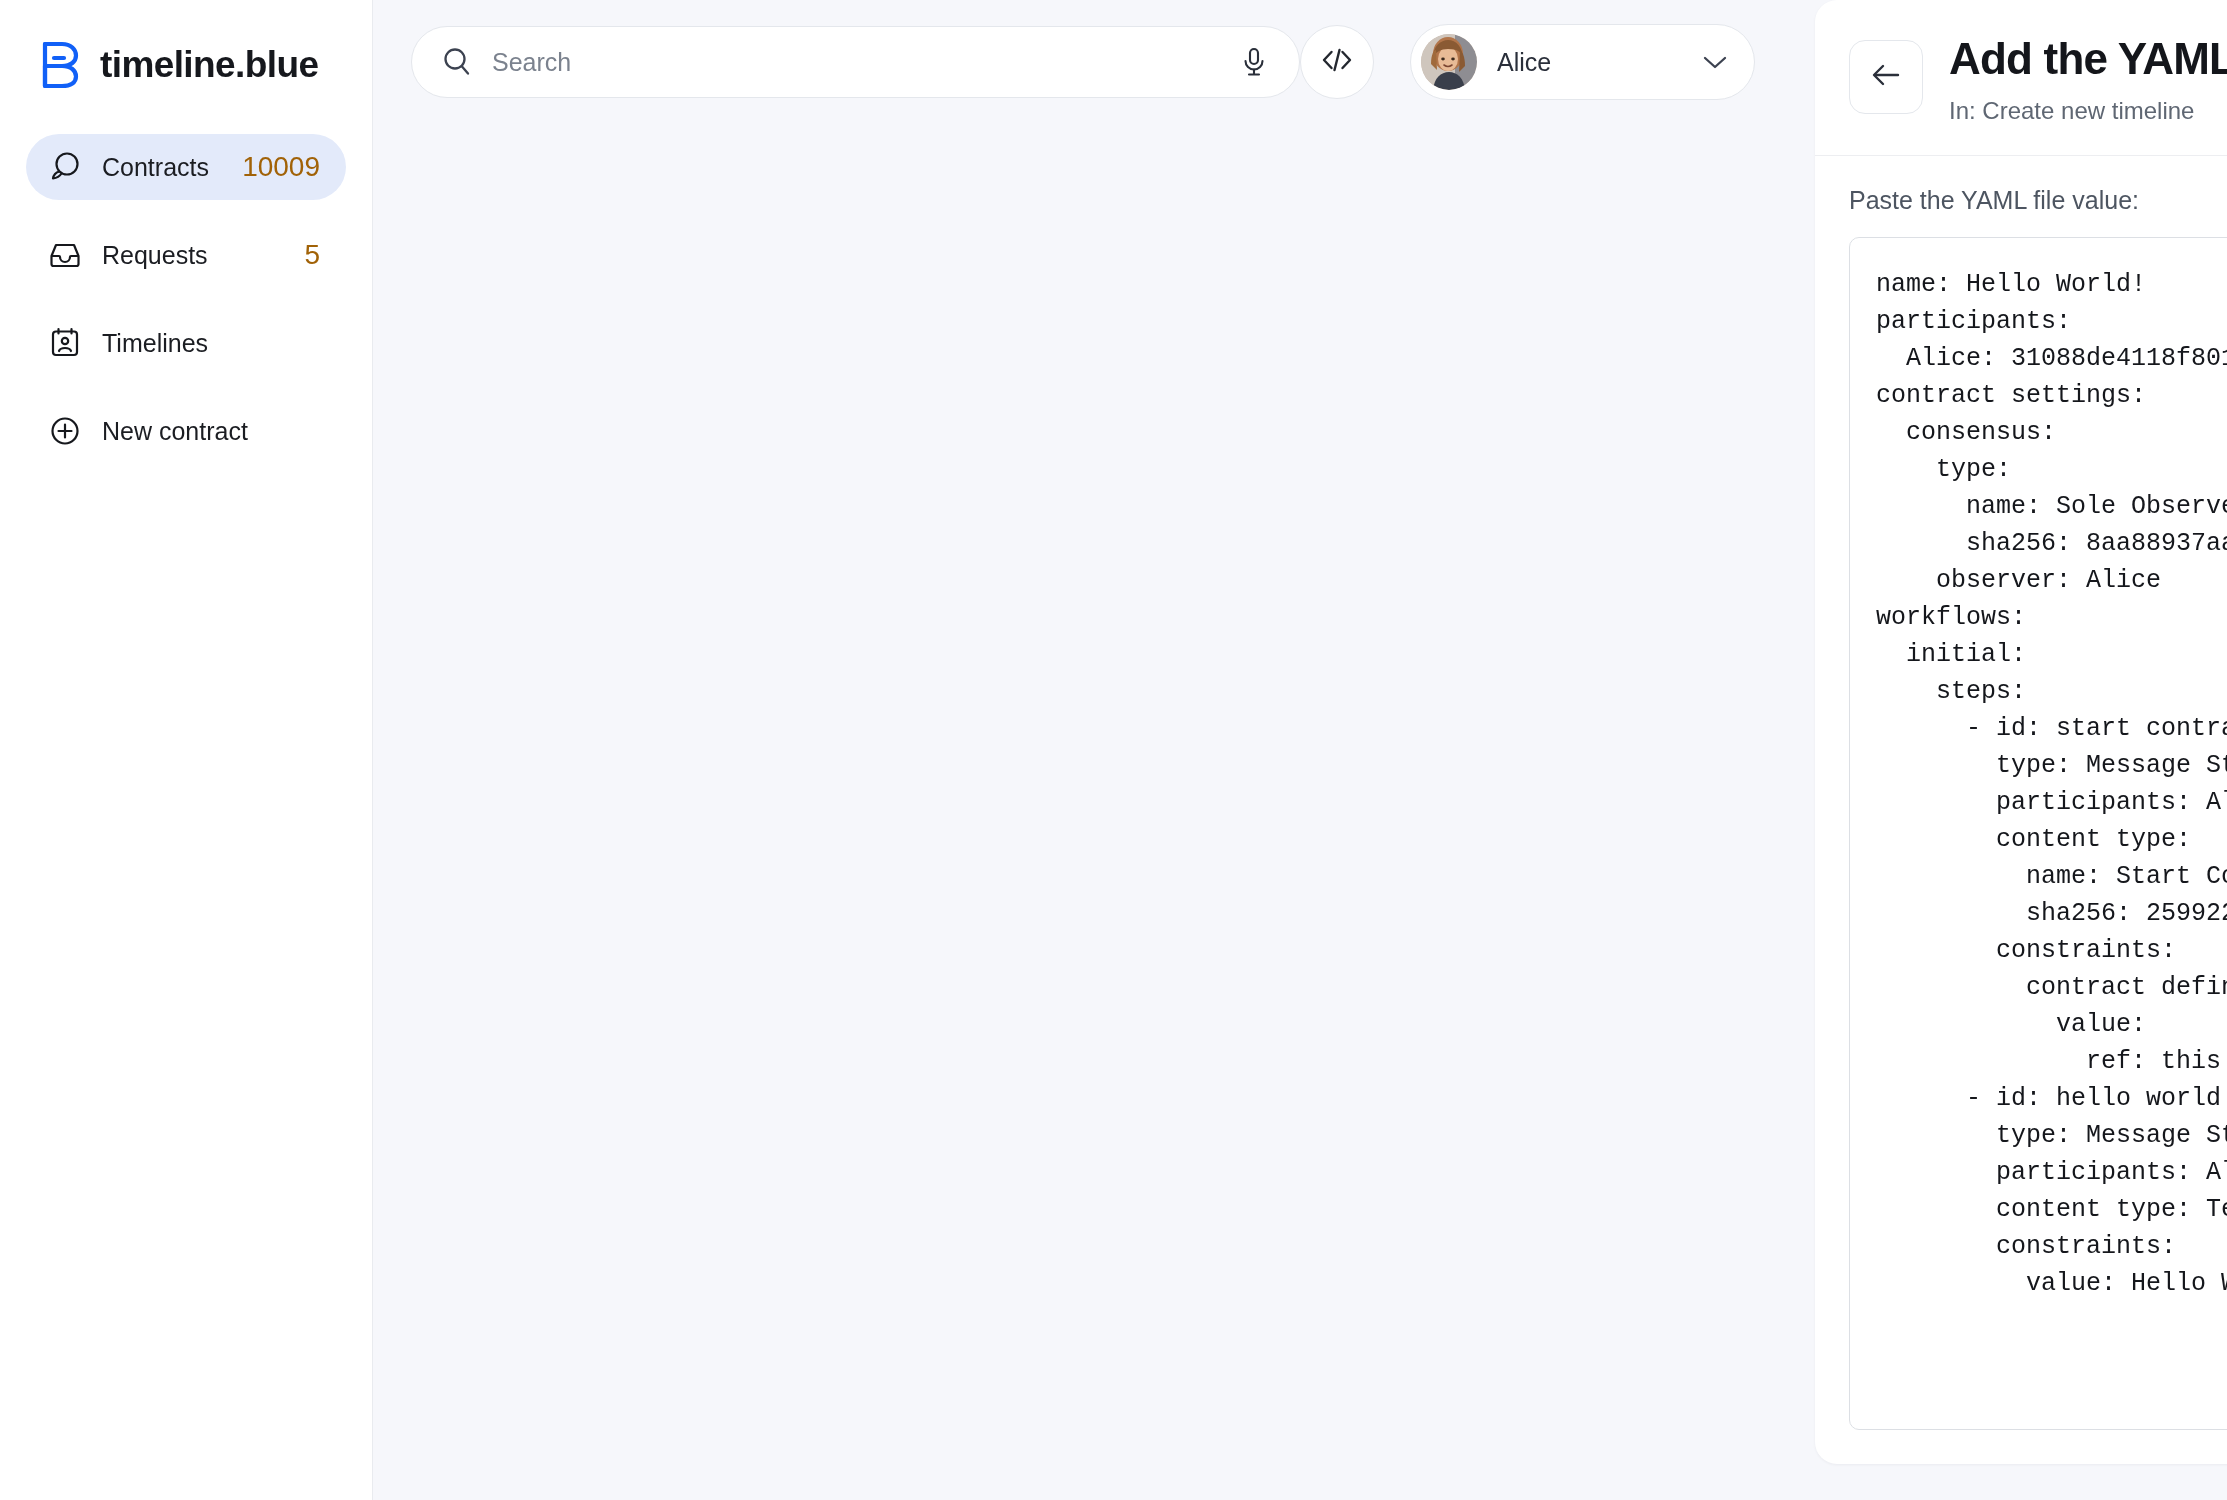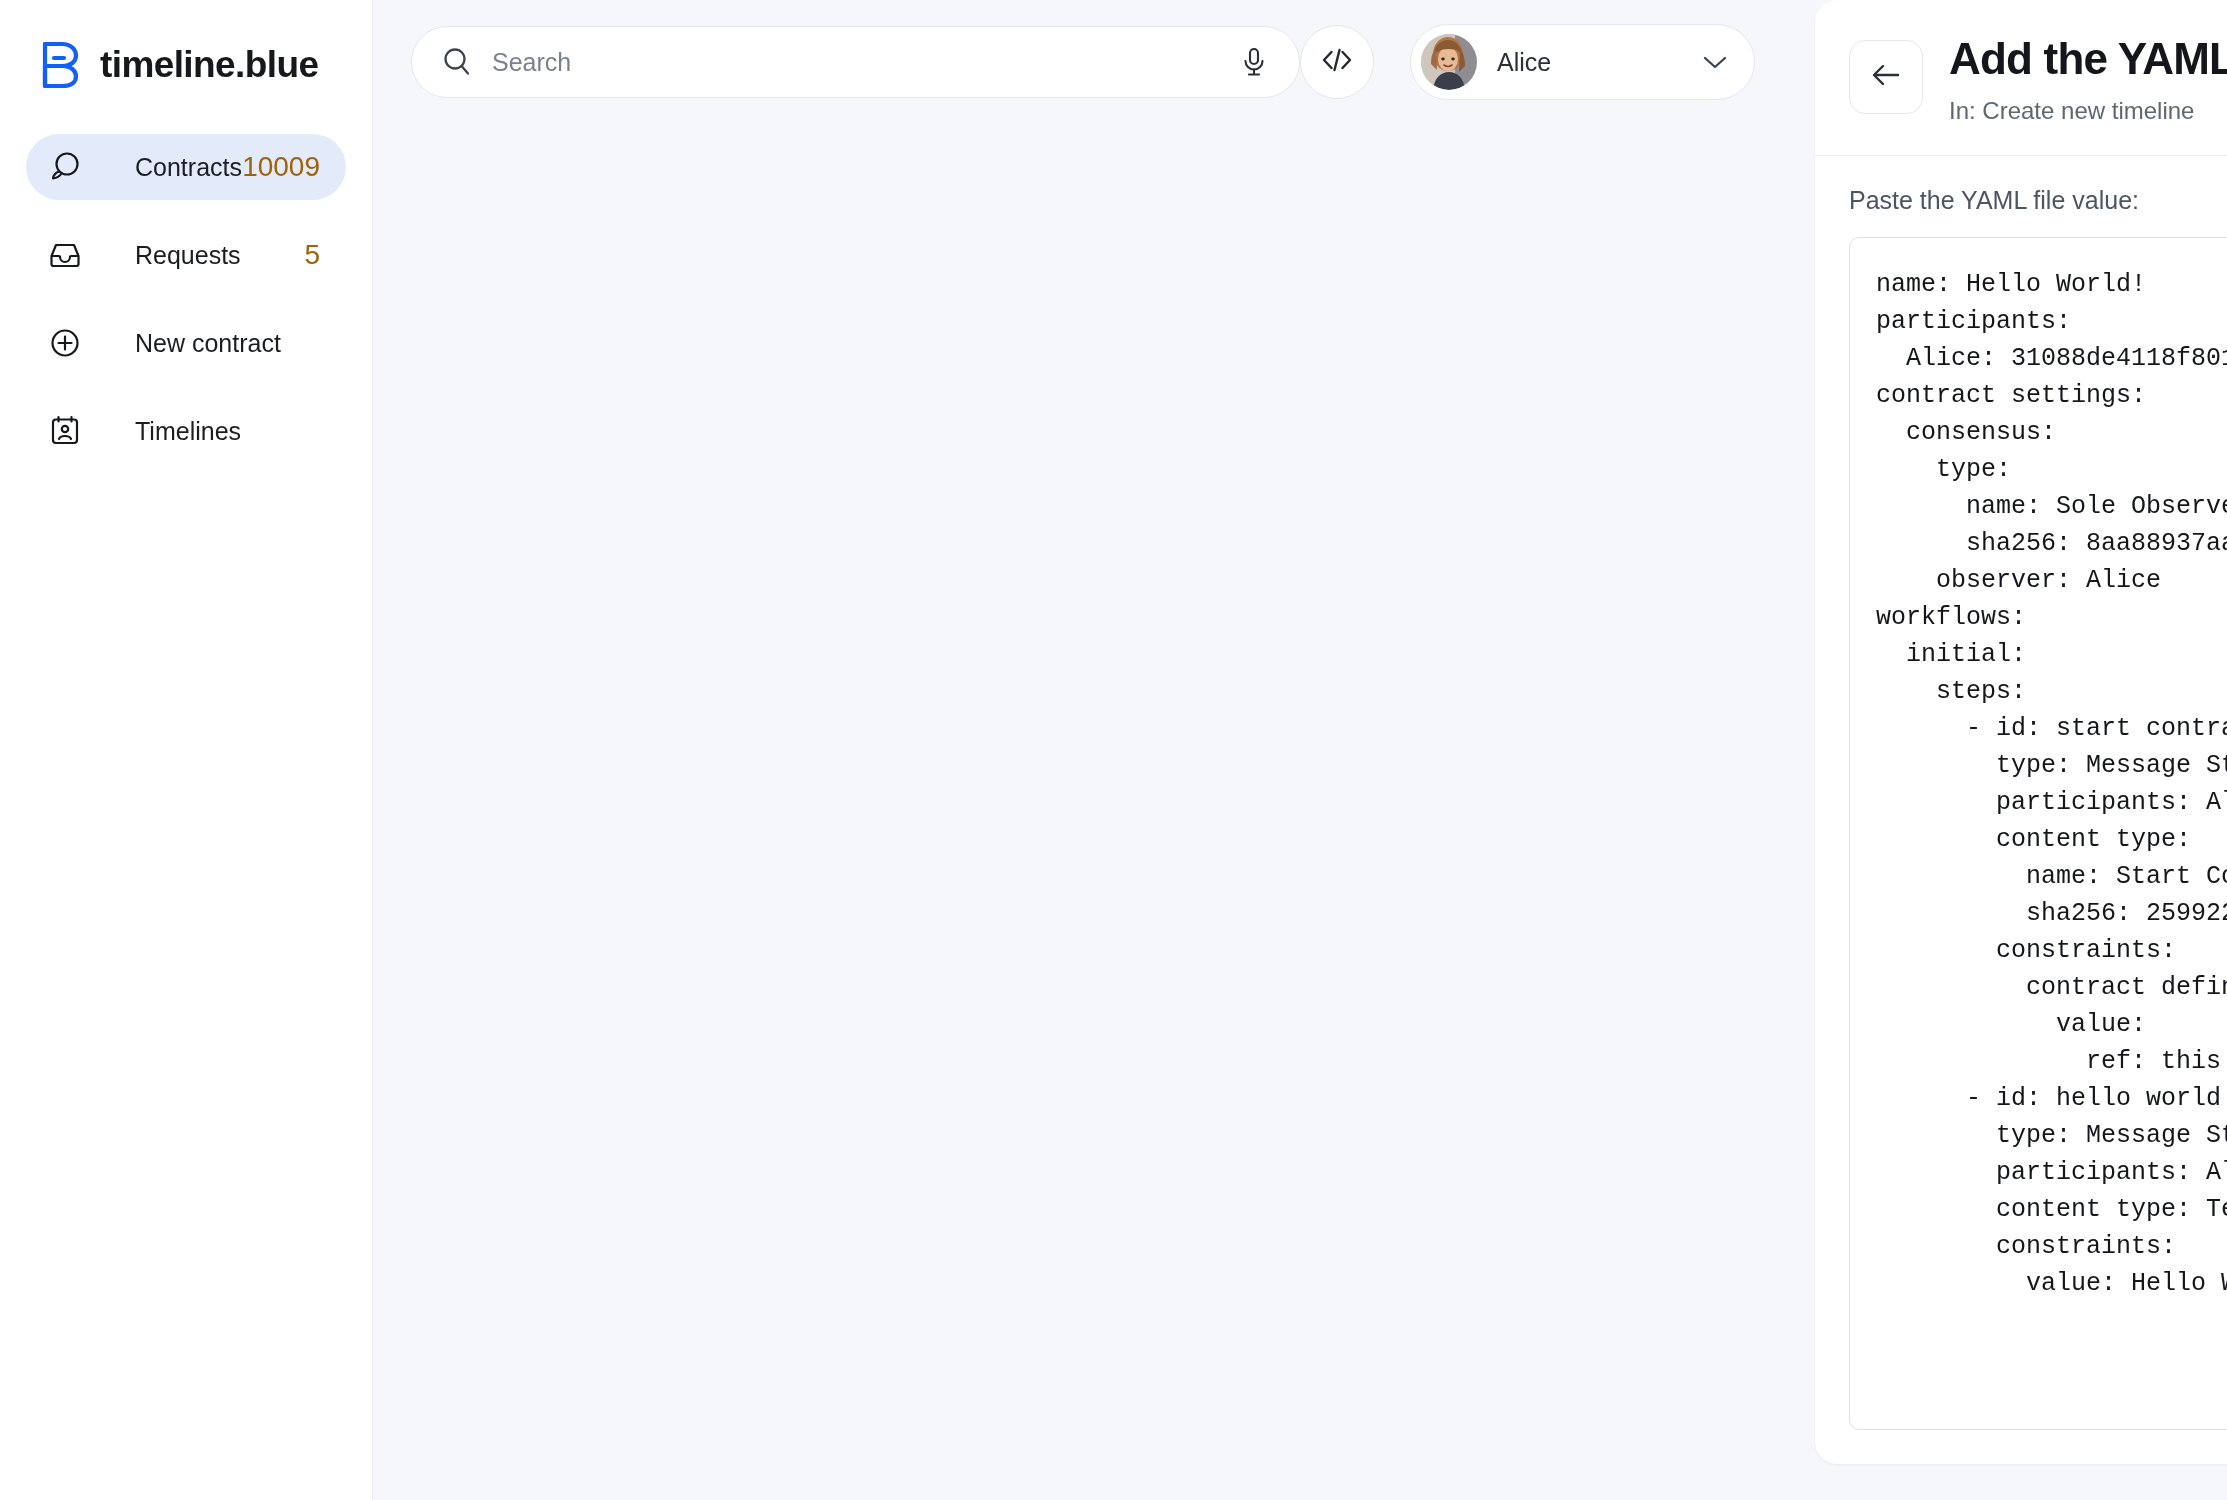--- a/index.html
+++ b/index.html
@@ -58,21 +58,20 @@
   .nav-icon {
     width: 34px; height: 34px;
     flex: none;
     display: flex; align-items: center; justify-content: center;
     margin-right: 20px;
   }
   .nav-label {
     font-size: 25px;
     color: #1b1d22;
     flex: 1;
-    margin-left: 33px;
   }
   .nav-count {
     font-size: 28px;
     color: #a16207;
   }
 
   
   .main {
     flex: 1;
     height: 1500px;
@@ -285,38 +284,38 @@
             <path d="M3.5 18 H11 A1 1 0 0 1 12 19 A5 5 0 0 0 22 19 A1 1 0 0 1 23 18 H30.5" stroke="#16181d" stroke-width="2.2" stroke-linejoin="round"></path>
           </svg>
         </span>
         <span class="nav-label">Requests</span>
         <span class="nav-count">5</span>
       </div>
 
       <div class="nav-item">
         <span class="nav-icon">
           <svg width="34" height="34" viewBox="0 0 34 34" fill="none" xmlns="http://www.w3.org/2000/svg">
-            <circle cx="17" cy="17" r="12.5" stroke="#16181d" stroke-width="2.2"></circle>
-            <path d="M17 10.5 V23.5 M10.5 17 H23.5" stroke="#16181d" stroke-width="2.2" stroke-linecap="round"></path>
-          </svg>
-        </span>
-        <span class="nav-label">New contract</span>
-        <span class="nav-count"></span>
-      </div>
-
-      <div class="nav-item">
-        <span class="nav-icon">
-          <svg width="34" height="34" viewBox="0 0 34 34" fill="none" xmlns="http://www.w3.org/2000/svg">
             <rect x="5" y="5.5" width="24" height="23.5" rx="3" stroke="#16181d" stroke-width="2.2"></rect>
             <path d="M10.5 3 V7.5 M23.5 3 V7.5" stroke="#16181d" stroke-width="2.2" stroke-linecap="round"></path>
             <circle cx="17" cy="15" r="3.2" stroke="#16181d" stroke-width="2.2"></circle>
             <path d="M11 25 C12.5 21 21.5 21 23 25" stroke="#16181d" stroke-width="2.2" stroke-linecap="round"></path>
           </svg>
         </span>
         <span class="nav-label">Timelines</span>
+        <span class="nav-count"></span>
+      </div>
+
+      <div class="nav-item">
+        <span class="nav-icon">
+          <svg width="34" height="34" viewBox="0 0 34 34" fill="none" xmlns="http://www.w3.org/2000/svg">
+            <circle cx="17" cy="17" r="12.5" stroke="#16181d" stroke-width="2.2"></circle>
+            <path d="M17 10.5 V23.5 M10.5 17 H23.5" stroke="#16181d" stroke-width="2.2" stroke-linecap="round"></path>
+          </svg>
+        </span>
+        <span class="nav-label">New contract</span>
         <span class="nav-count"></span>
       </div>
 
     </nav>
   </aside>
 
   <section class="main">
 
     <div class="topbar">
 

